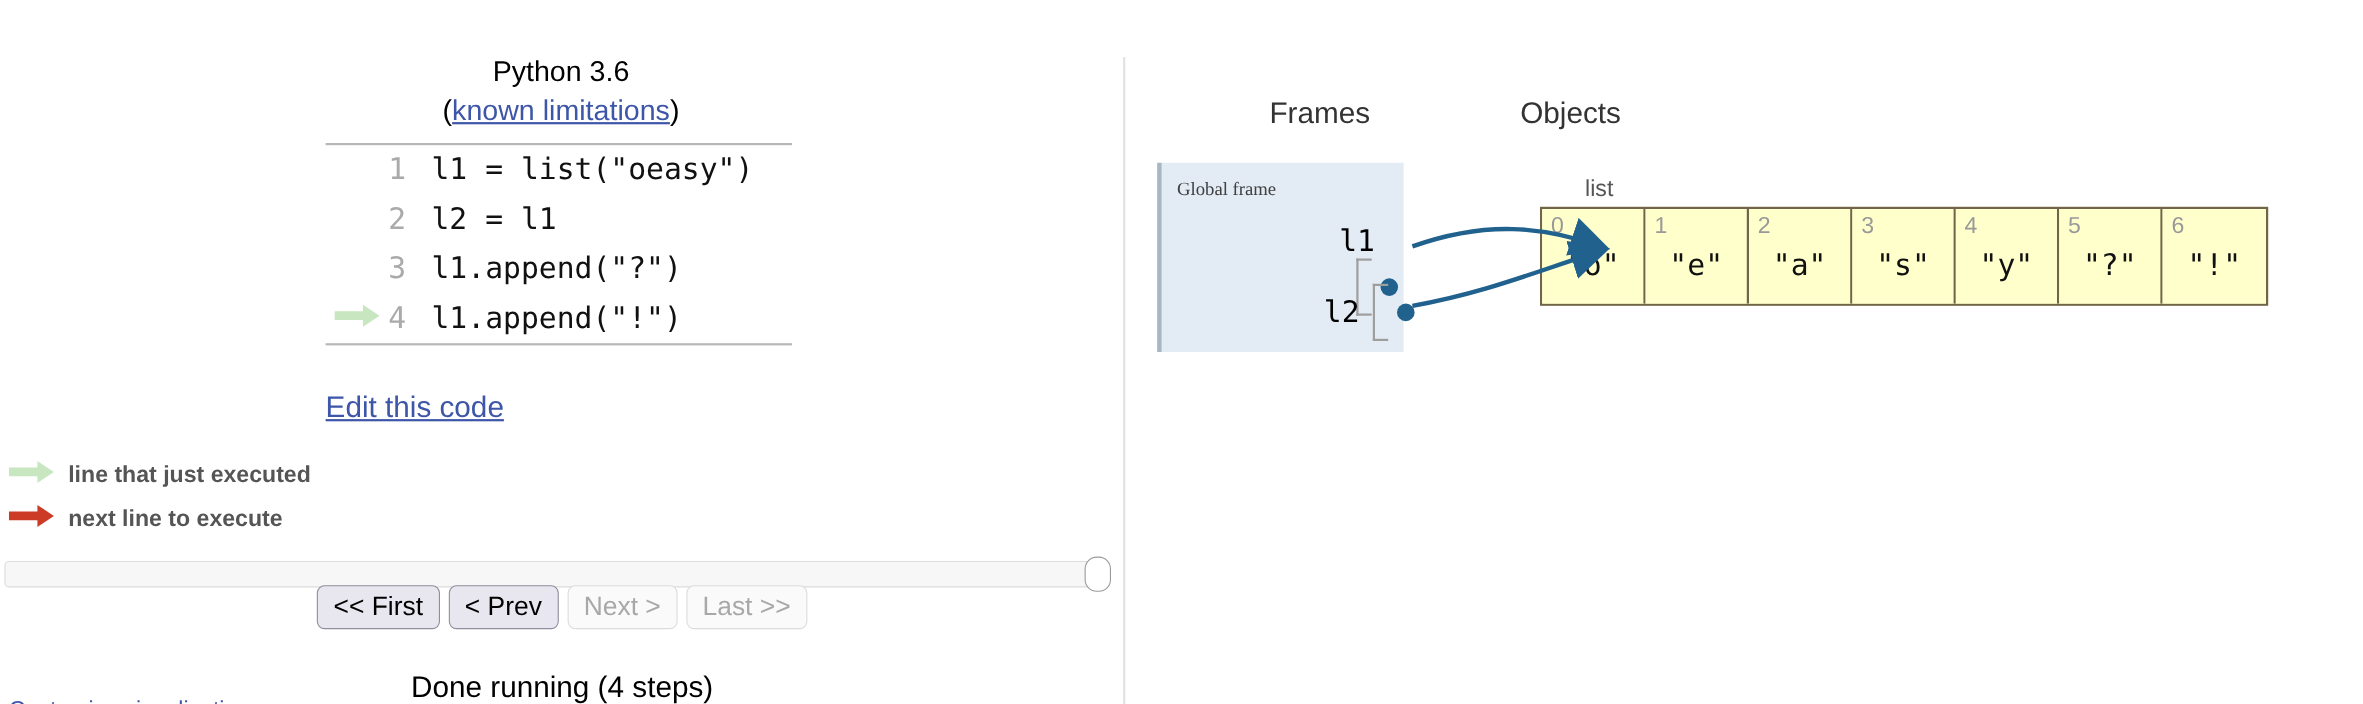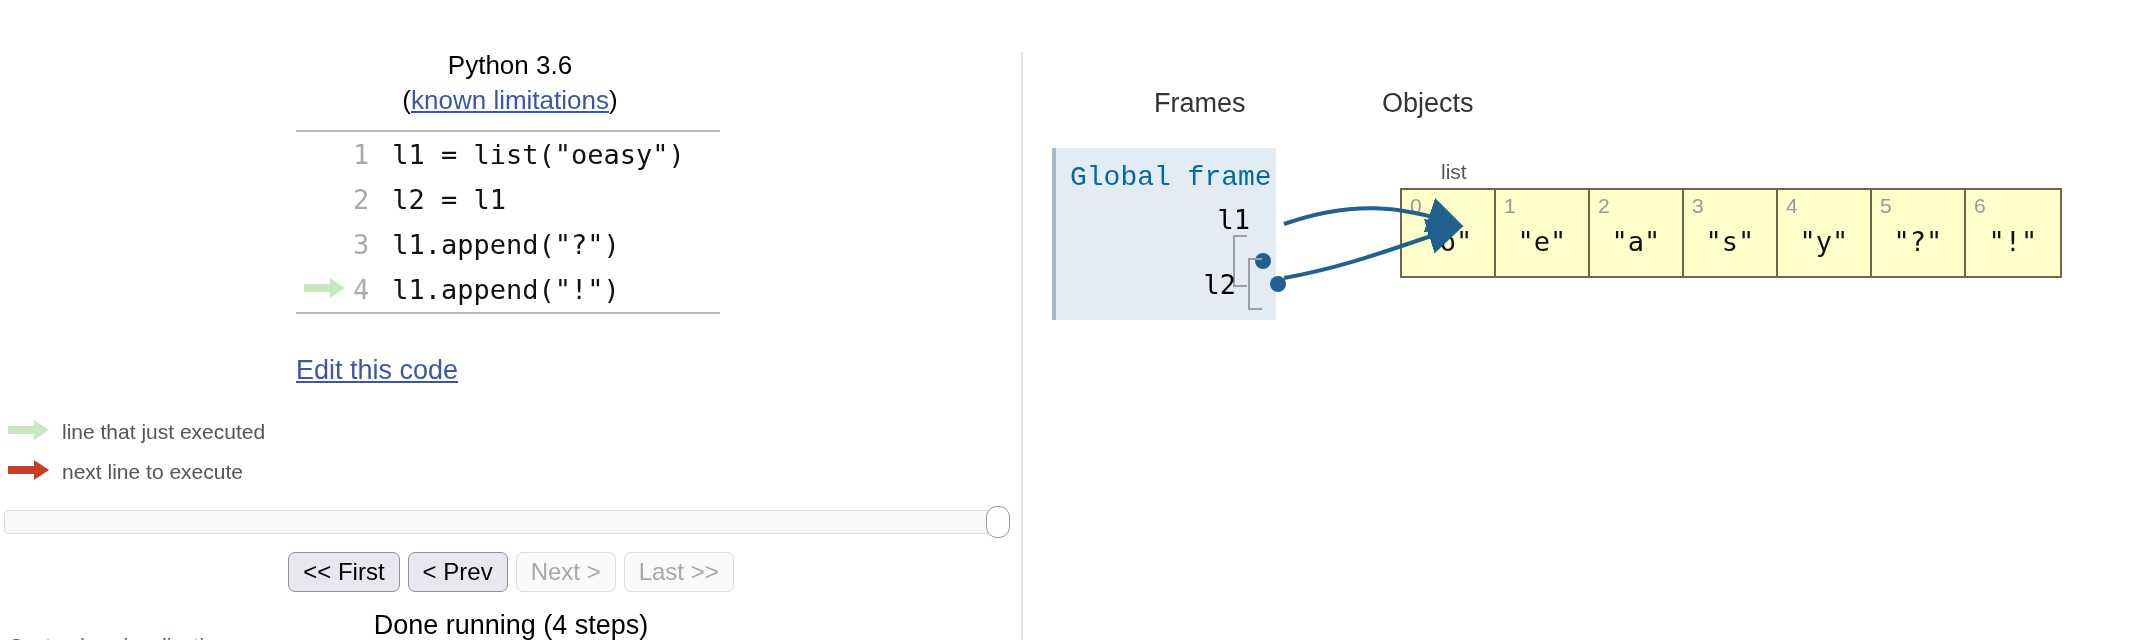--- a/index.html
+++ b/index.html
@@ -40,36 +40,36 @@
   }
   .arrow-green, .arrow-red { display: inline-block; vertical-align: middle; }
 
   #edit-link {
     position: absolute; left: 296px; top: 355px; width: 424px; text-align: left;
     font-size: 27px; color: #3d56a8; text-decoration: underline; cursor: pointer;
   }
 
   
   #legend { position: absolute; left: 8px; top: 412px; font-size: 21px; color: #555; }
-  .legend-row { display: flex; align-items: center; height: 40px; }
+  .legend-row { display: flex; align-items: center; height: 40px; font-weight: bold; }
   .legend-row .lbl { margin-left: 12px; }
 
   
   #slider { position: absolute; left: 4px; top: 506px; width: 1004px; height: 30px; }
   #slider-track {
     position: absolute; left: 0; top: 4px; width: 1004px; height: 24px;
     background: #f7f7f7; border: 1px solid #dcdcdc; border-radius: 4px;
   }
   #slider-handle {
     position: absolute; left: 982px; top: 0; width: 24px; height: 32px;
     background: #ffffff; border: 1px solid #9a9a9a; border-radius: 11px; cursor: pointer;
   }
 
   
-  #nav { position: absolute; left: 0; top: 552px; width: 1022px; text-align: center; }
+  #nav { position: absolute; left: 0; top: 532px; width: 1022px; text-align: center; }
   .navbtn {
     font-family: "Liberation Sans", sans-serif; font-size: 24px;
     padding: 5px 14px; margin: 0 4px; border-radius: 7px; cursor: pointer;
   }
   .navbtn.enabled { background: #e8e6ee; border: 1px solid #8e8e9e; color: #000; }
   .navbtn.disabled { background: #fafafa; border: 1px solid #dcdcdc; color: #a8a8a8; cursor: default; }
 
   #done-msg {
     position: absolute; left: 0; top: 610px; width: 1022px; text-align: center;
     font-size: 27px; color: #000;
@@ -83,21 +83,21 @@
   #right-pane { position: absolute; left: 1022px; top: 0; width: 1126px; height: 504px; }
   #frames-hdr { position: absolute; left: 132px; top: 88px; font-size: 27px; color: #333; }
   #objects-hdr { position: absolute; left: 360px; top: 88px; font-size: 27px; color: #333; }
 
   #global-frame {
     position: absolute; left: 30px; top: 148px; width: 224px; height: 172px;
     background: #e3ebf4; border-left: 4px solid #a8b7c4;
   }
   #gf-title {
     position: absolute; left: 14px; top: 14px;
-    font-family: Liberation Mono, monospace; font-size: 28px; color: #0369a1;
+    font-family: Liberation Serif, serif; font-size: 17px; color: #404040;
   }
   .var-row { position: absolute; right: 14px; display: flex; align-items: center; }
   .var-name {
     font-family: "DejaVu Sans Mono", monospace; font-size: 27px; color: #000;
     margin-right: 12px;
   }
   .var-bracket {
     width: 14px; height: 52px; border: 2px solid #9e9e9e; border-right: none;
     position: relative;
   }

